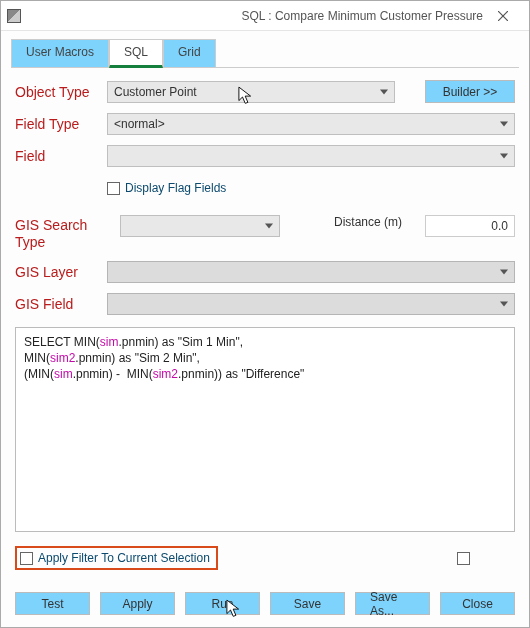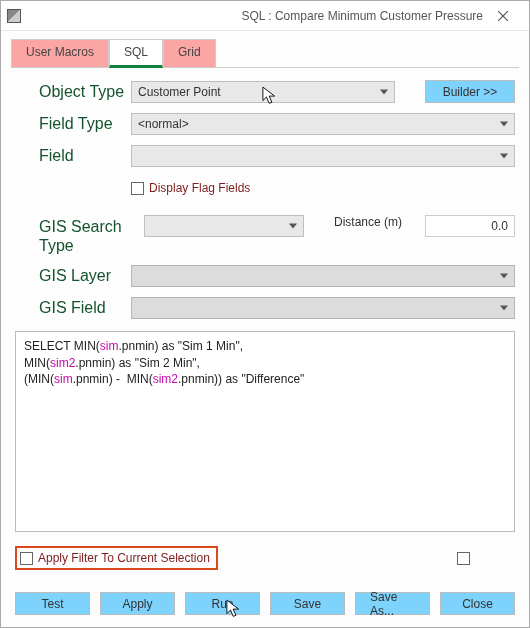--- a/index.html
+++ b/index.html
@@ -43,21 +43,21 @@
   }
   .tabs {
     display: flex;
     border-bottom: 1px solid #ccc;
     margin: 8px 10px 0 10px;
   }
   .tab {
     padding: 5px 14px 6px;
     border: 1px solid #ccc;
     border-bottom: none;
-    background: #fca5a5;
+    background: #7dd3fc;
     margin-right: 0;
     position: relative;
     color: #444;
     font-size: 12px;
   }
   .tab.active {
     background: #fff;
     border-bottom: 3px solid #15803d;
     margin-bottom: -1px;
     z-index: 2;
@@ -69,23 +69,22 @@
     flex-direction: column;
   }
   .row {
     display: flex;
     align-items: center;
     margin-bottom: 10px;
     min-height: 22px;
   }
   .lbl {
     width: 92px;
-    color: #14532d;
-    font-size: 16px;
-    margin-left: 24px;
+    color: #b91c1c;
+    font-size: 14px;
   }
   .select {
     flex: 1;
     height: 22px;
     background: #e8e8e8;
     border: 1px solid #bfbfbf;
     position: relative;
     display: flex;
     align-items: center;
     padding: 0 20px 0 6px;
@@ -130,21 +129,21 @@
   }
   .kw-sim { color:#c30aa8; }
   .bottom-checks {
     display:flex;
     align-items:center;
     margin-top:14px;
     margin-bottom:10px;
     position: relative;
   }
   .check-wrap {
-    display:flex; align-items:center; font-size:12px; color:#7f1d1d;
+    display:flex; align-items:center; font-size:12px; color:#0c4a6e;
   }
   .hl {
     border:2px solid #d84a1a;
     padding:3px 6px 3px 3px;
   }
   .btn-row {
     display:flex;
     gap:10px;
     padding: 4px 14px 12px 14px;
     justify-content: space-between;

